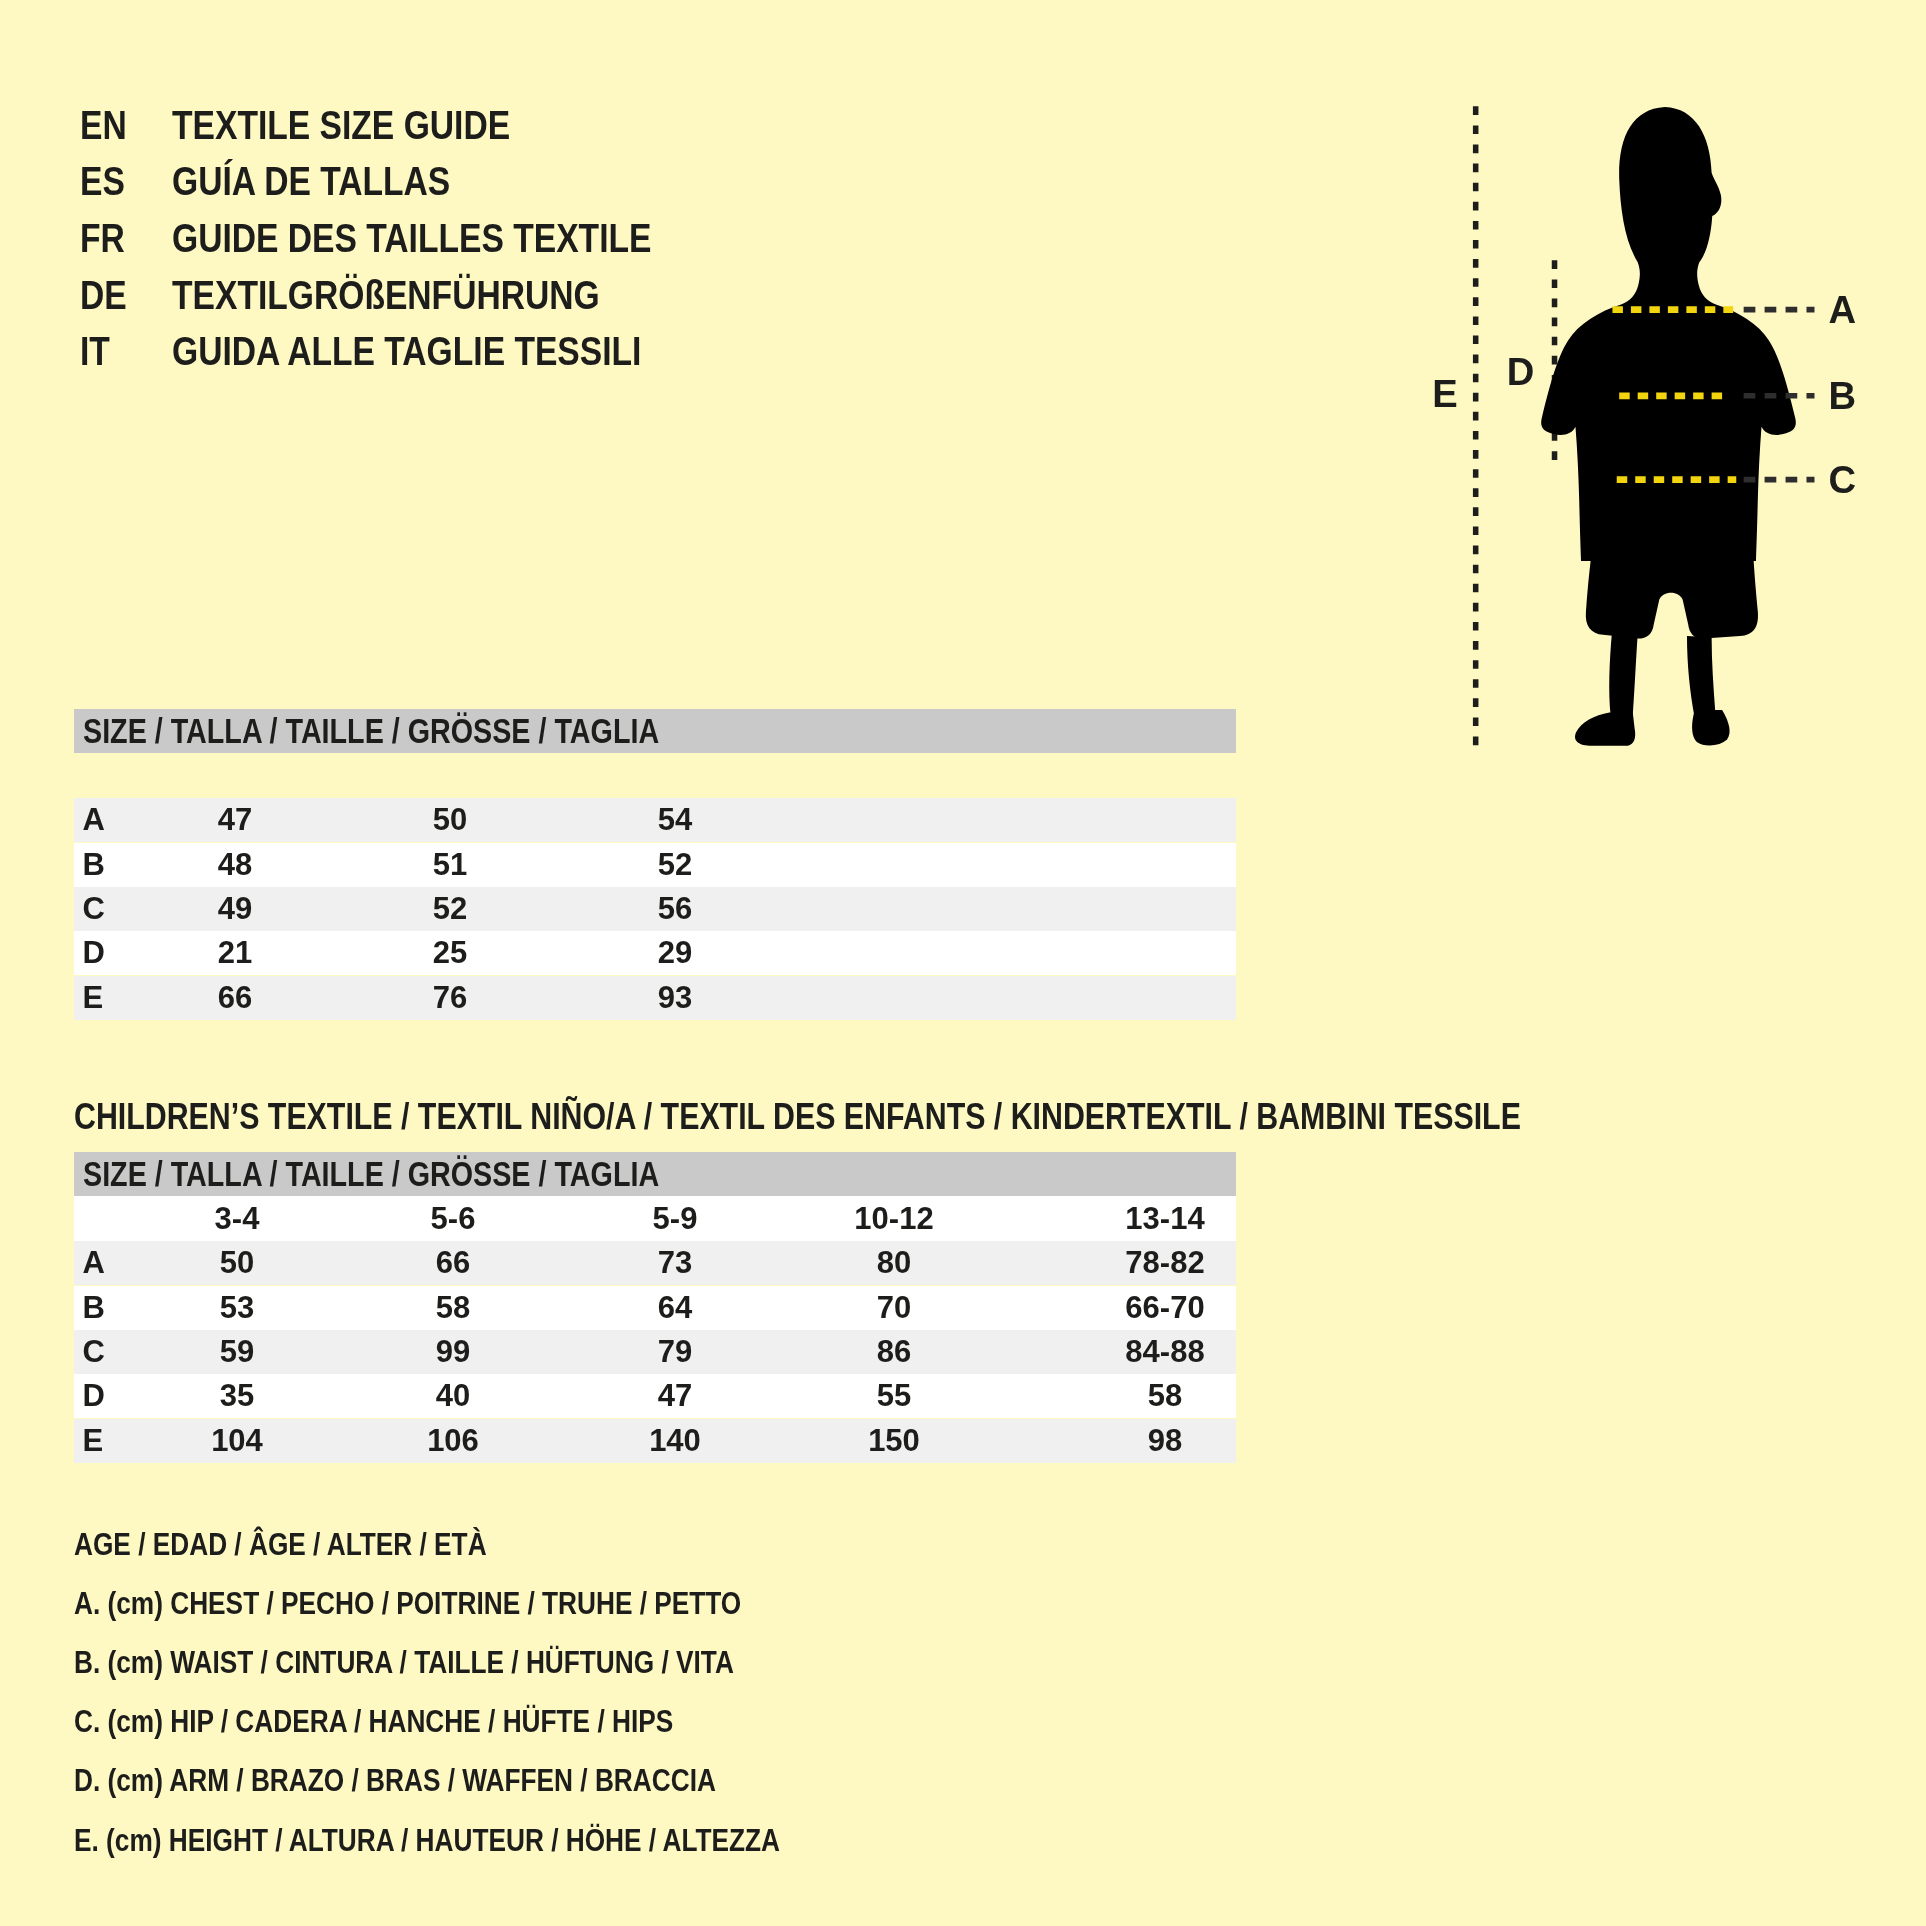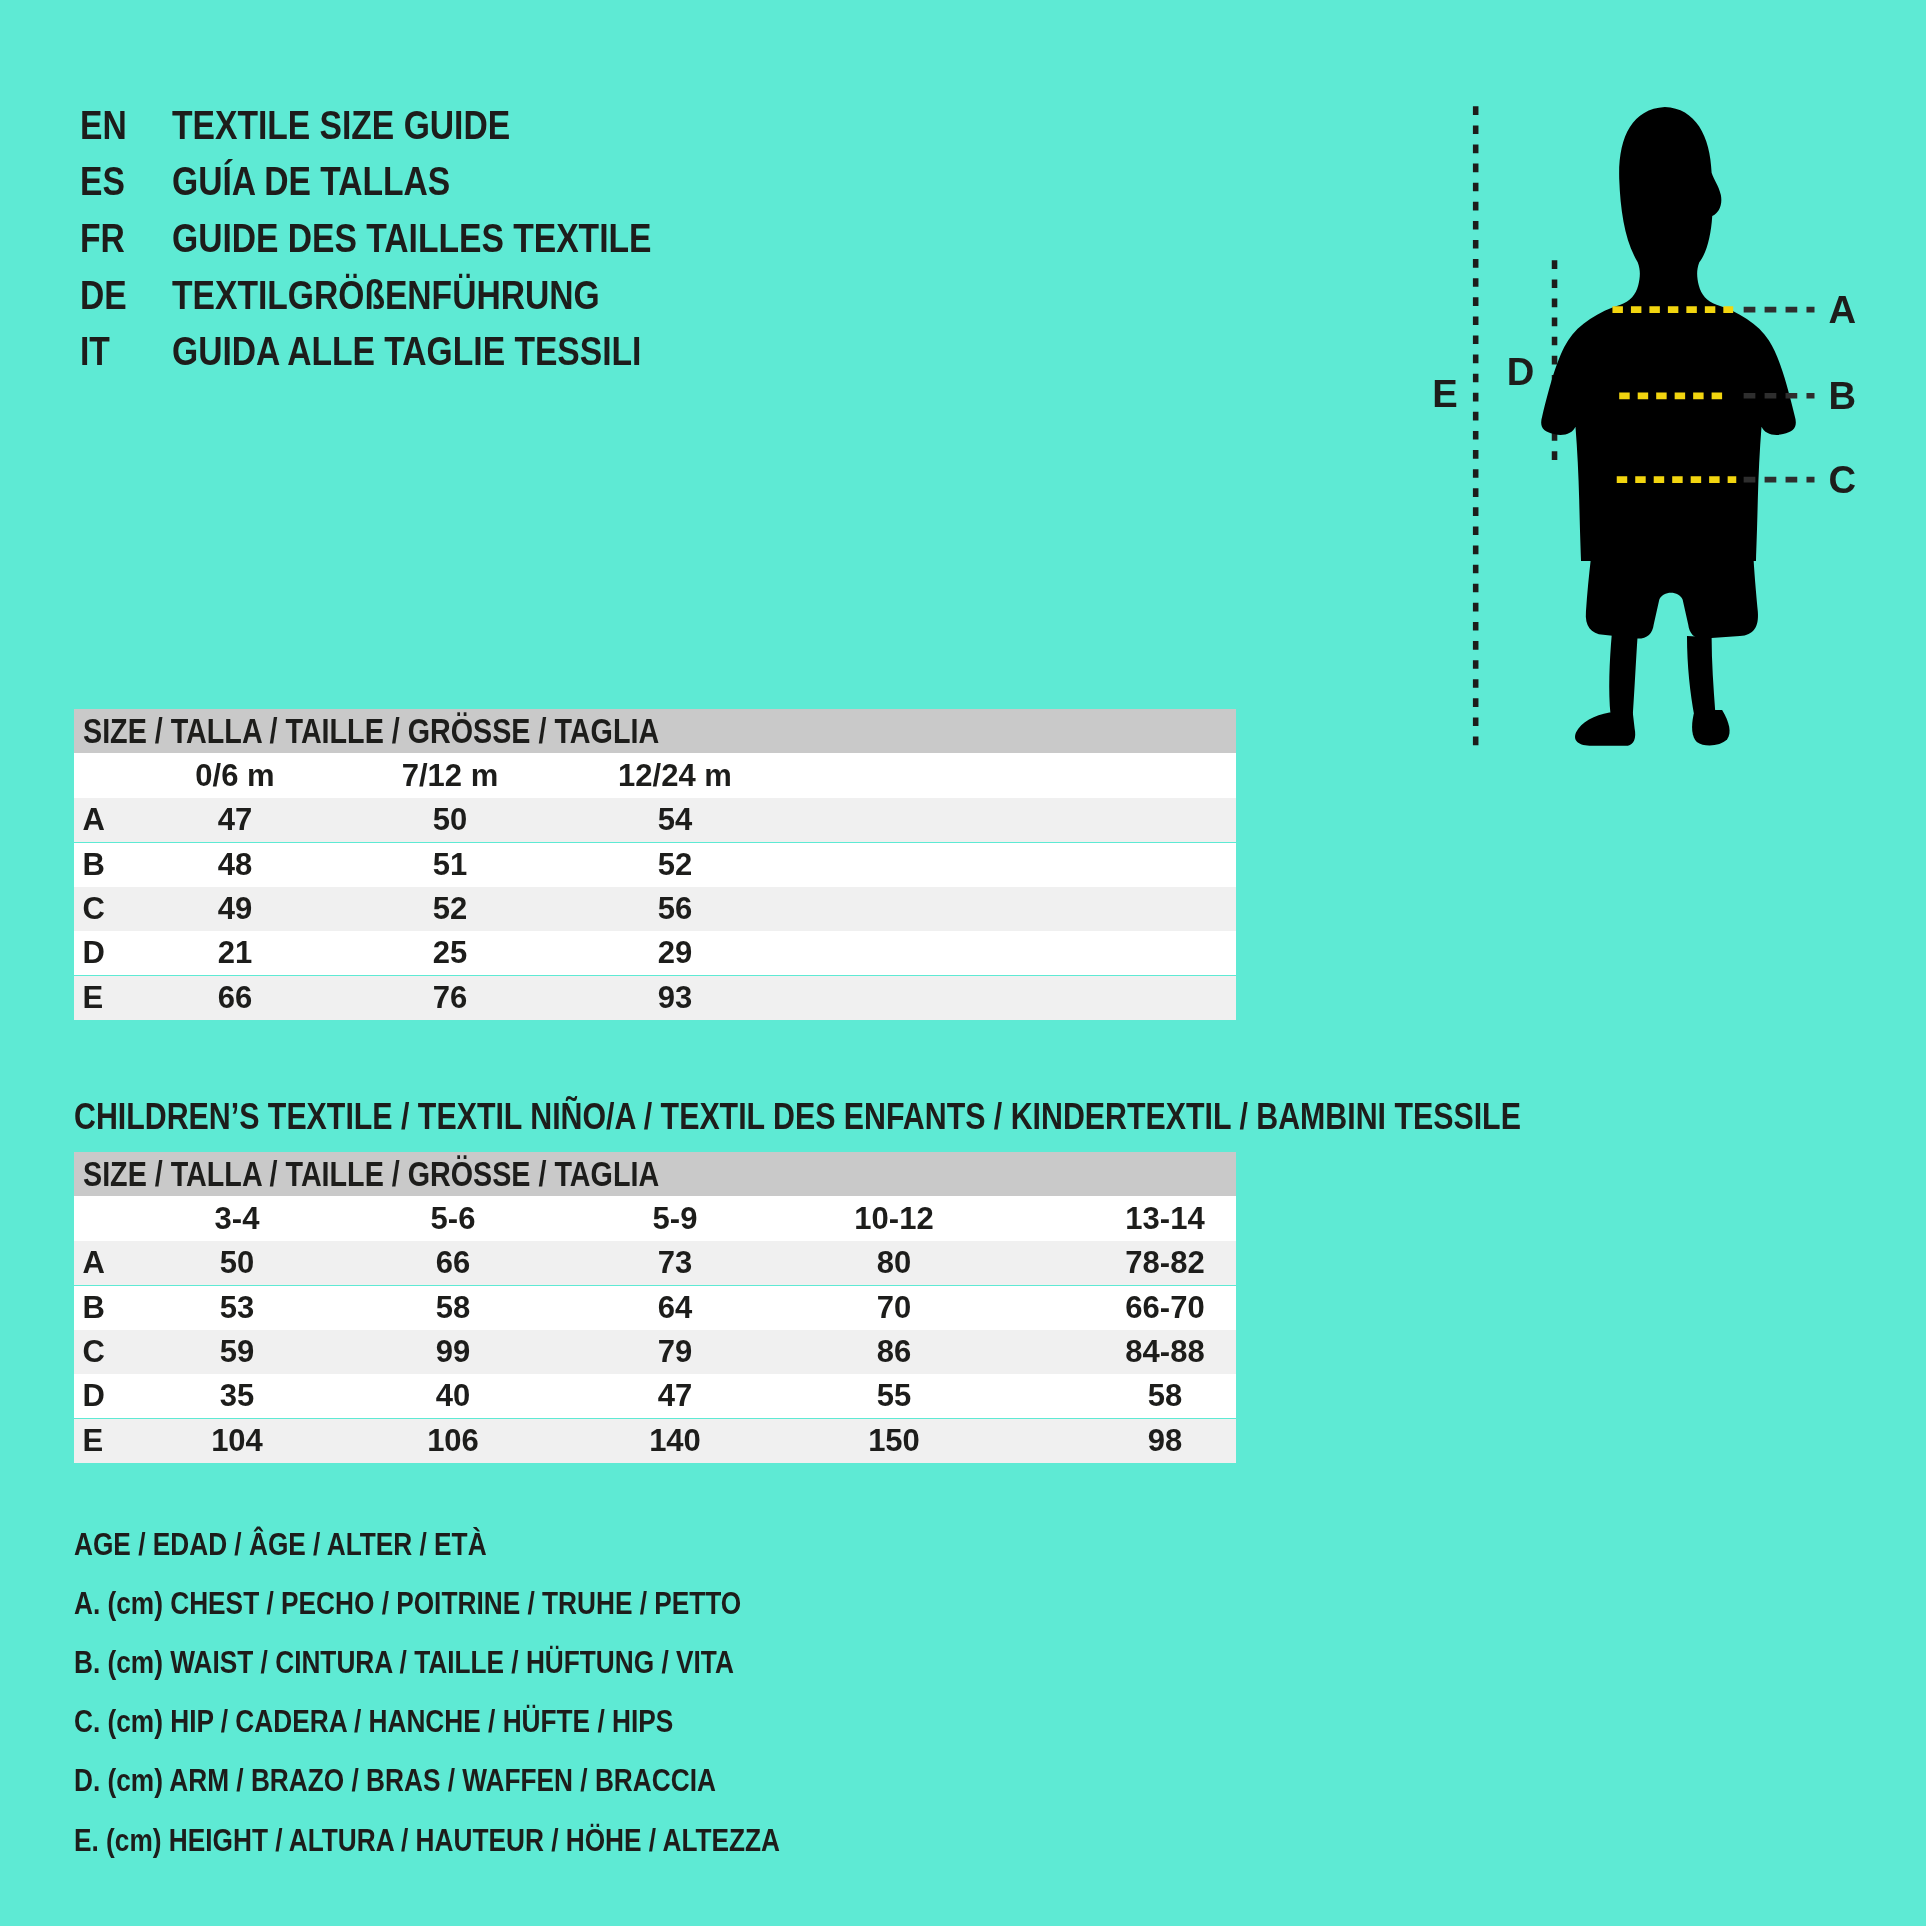--- a/index.html
+++ b/index.html
@@ -1,17 +1,17 @@
 <!DOCTYPE html>
 <html style="font-size:10px"><head>
 <meta charset="utf-8">
 <style>
   html,body{margin:0;padding:0;background:#ffffff;}
   .page{
-    position:relative;width:1926px;height:1926px;background:#5eead4;
+    position:relative;width:1926px;height:1926px;background:#fef9c3;
     font-family:"Liberation Sans",sans-serif;color:#1d1d1b;font-weight:700;overflow:hidden;
   }
   .cond{display:inline-block;transform:scaleX(0.82);transform-origin:0 50%;white-space:nowrap;}
 
   
   .lang-row{position:absolute;left:80px;height:42px;display:block;font-size:41px;line-height:42px;}
   .lang-code{position:absolute;left:0;top:0;}
   .lang-title{position:absolute;left:92px;top:0;}
 
   
@@ -126,25 +126,20 @@
     <text x="700" y="680" text-anchor="middle">C</text>
     <text x="178" y="504" text-anchor="middle">D</text>
     <text x="55" y="540" text-anchor="middle">E</text>
   </svg>
 
 
   <div class="sg-table" style="top:709px">
     <div class="size-bar">
       <span class="cond">SIZE / TALLA / TAILLE / GRÖSSE / TAGLIA</span>
     </div>
-    <div class="colhead">
-      <span class="cell b1">0/6 m</span>
-      <span class="cell b2">7/12 m</span>
-      <span class="cell b3">12/24 m</span>
-    </div>
     <div class="trow shaded r0">
       <span class="rlabel">A</span>
       <span class="cell b1">47</span>
       <span class="cell b2">50</span>
       <span class="cell b3">54</span>
     </div>
     <div class="trow r1">
       <span class="rlabel">B</span>
       <span class="cell b1">48</span>
       <span class="cell b2">51</span>

